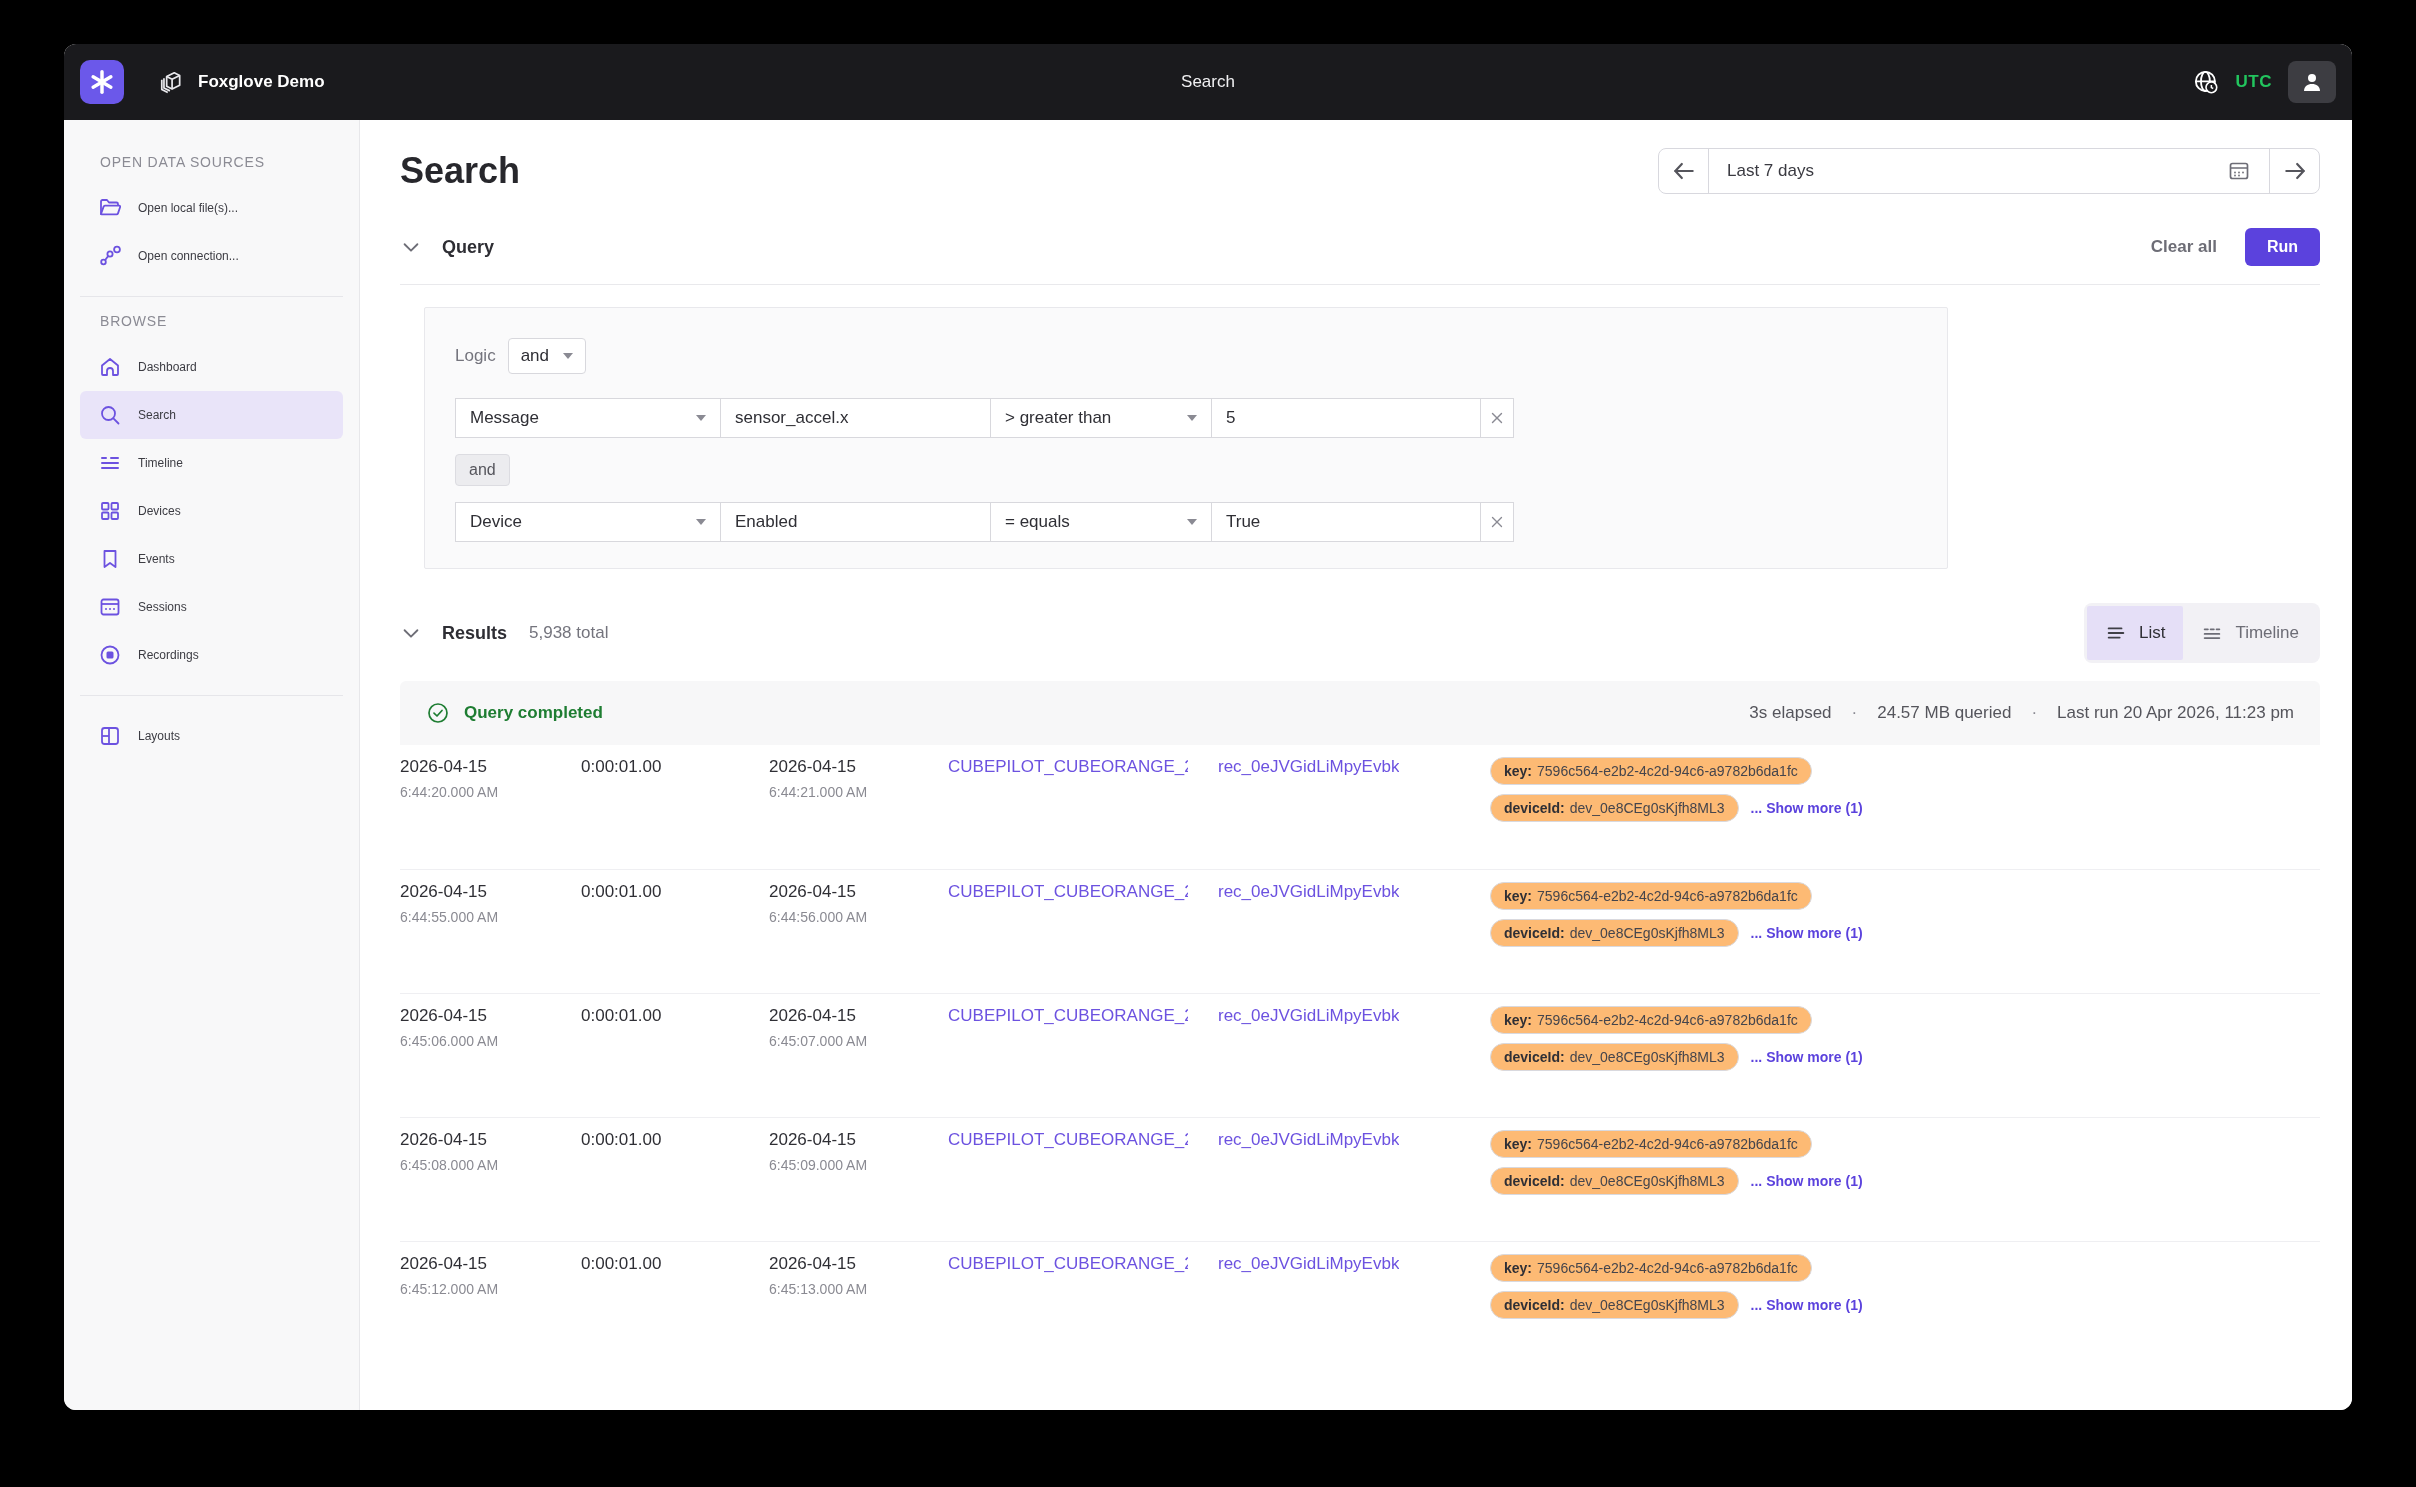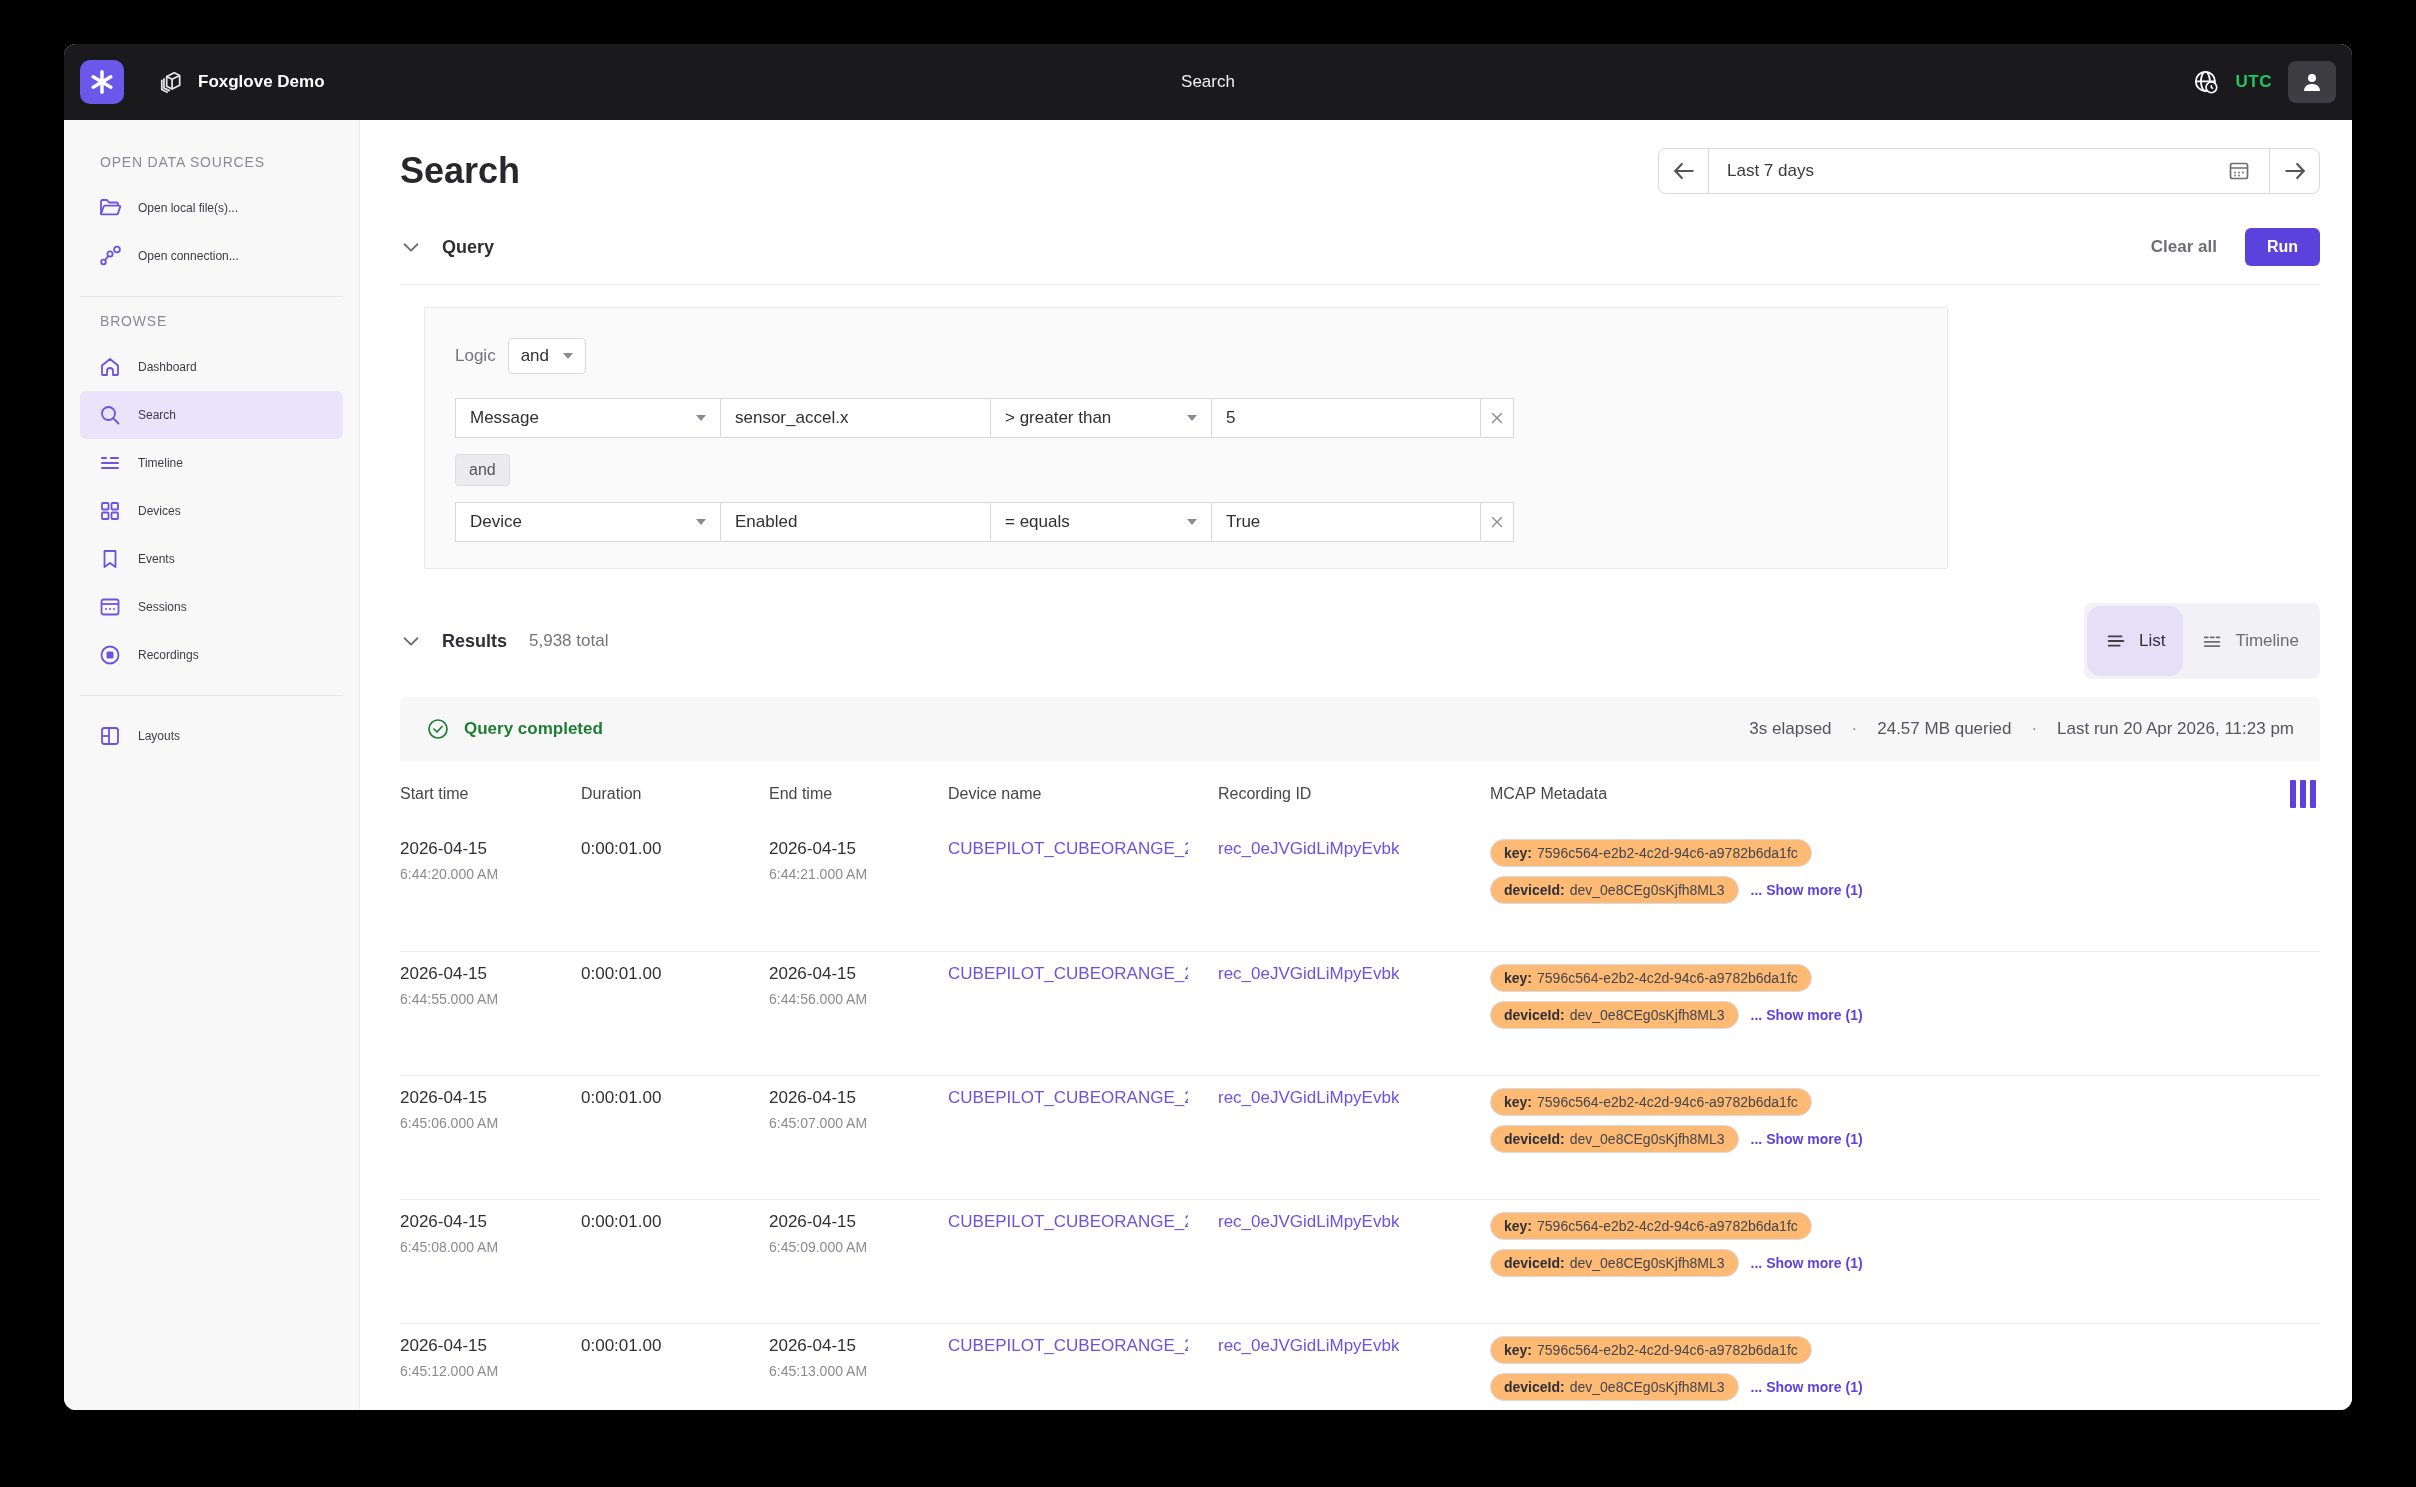--- a/index.html
+++ b/index.html
@@ -60,21 +60,21 @@
   .cc-field{width:266px;justify-content:space-between;cursor:pointer;}
   .cc-prop{width:271px;}
   .cc-op{width:222px;justify-content:space-between;cursor:pointer;}
   .cc-val{width:270px;}
   .cc-x{width:34px;justify-content:center;color:#8a8a93;cursor:pointer;padding:0;}
   .and-chip{display:inline-block;margin-top:16px;background:#ececef;border:1px solid #dcdce1;border-radius:4px;padding:6px 13px;font-size:16px;color:#55555c;}
   .new-cond{margin-top:28px;display:flex;align-items:center;gap:12px;color:#5b42dd;font-size:16px;font-weight:700;cursor:pointer;}
 
   
   .toggle-group{display:flex;background:#f2f1f5;border-radius:8px;padding:3px;}
-  .toggle-btn{display:flex;align-items:center;gap:12px;padding:24px 18px;border-radius:14px;font-size:17px;color:#6d6d76;cursor:pointer;}
+  .toggle-btn{display:flex;align-items:center;gap:12px;padding:16px 18px;border-radius:2px;font-size:17px;color:#6d6d76;cursor:pointer;}
   .toggle-btn.selected{background:#e5dff7;color:#2f2f35;font-weight:400;}
   .status-bar{margin-top:18px;height:64px;background:#f7f7f8;border-radius:6px 6px 0 0;display:flex;align-items:center;justify-content:space-between;padding:0 26px;}
   .status-left{display:flex;align-items:center;gap:14px;color:#1e7d32;font-size:17px;font-weight:700;}
   .status-right{display:flex;align-items:center;gap:20px;font-size:17px;color:#55555c;}
   .dot-sep{color:#8a8a93;}
 
   .thead{height:66px;display:flex;align-items:center;font-size:16px;color:#46464d;}
   .col{flex:0 0 auto;}
   .c-start{width:181px;}
   .c-dur{width:188px;}
@@ -413,33 +413,20 @@
         </div>
         <div class="status-right">
           <span>3s elapsed</span>
           <span class="dot-sep">·</span>
           <span>24.57 MB queried</span>
           <span class="dot-sep">·</span>
           <span>Last run 20 Apr 2026, 11:23 pm</span>
         </div>
       </div>
 
-      <div class="thead">
-        <div class="col c-start">Start time</div>
-        <div class="col c-dur">Duration</div>
-        <div class="col c-end">End time</div>
-        <div class="col c-dev">Device name</div>
-        <div class="col c-rec">Recording ID</div>
-        <div class="col c-meta">MCAP Metadata</div>
-        <div class="cols-icon">
-              <i></i>
-              <i></i>
-              <i></i>
-            </div>
-      </div>
 
       <div class="rows">
         <div class="trow">
           <div class="col c-start">
             <div class="cell-date">2026-04-15</div>
             <div class="cell-time">6:44:20.000 AM</div>
           </div>
           <div class="col c-dur">
                 <div class="cell-dur">0:00:01.00</div>
               </div>

